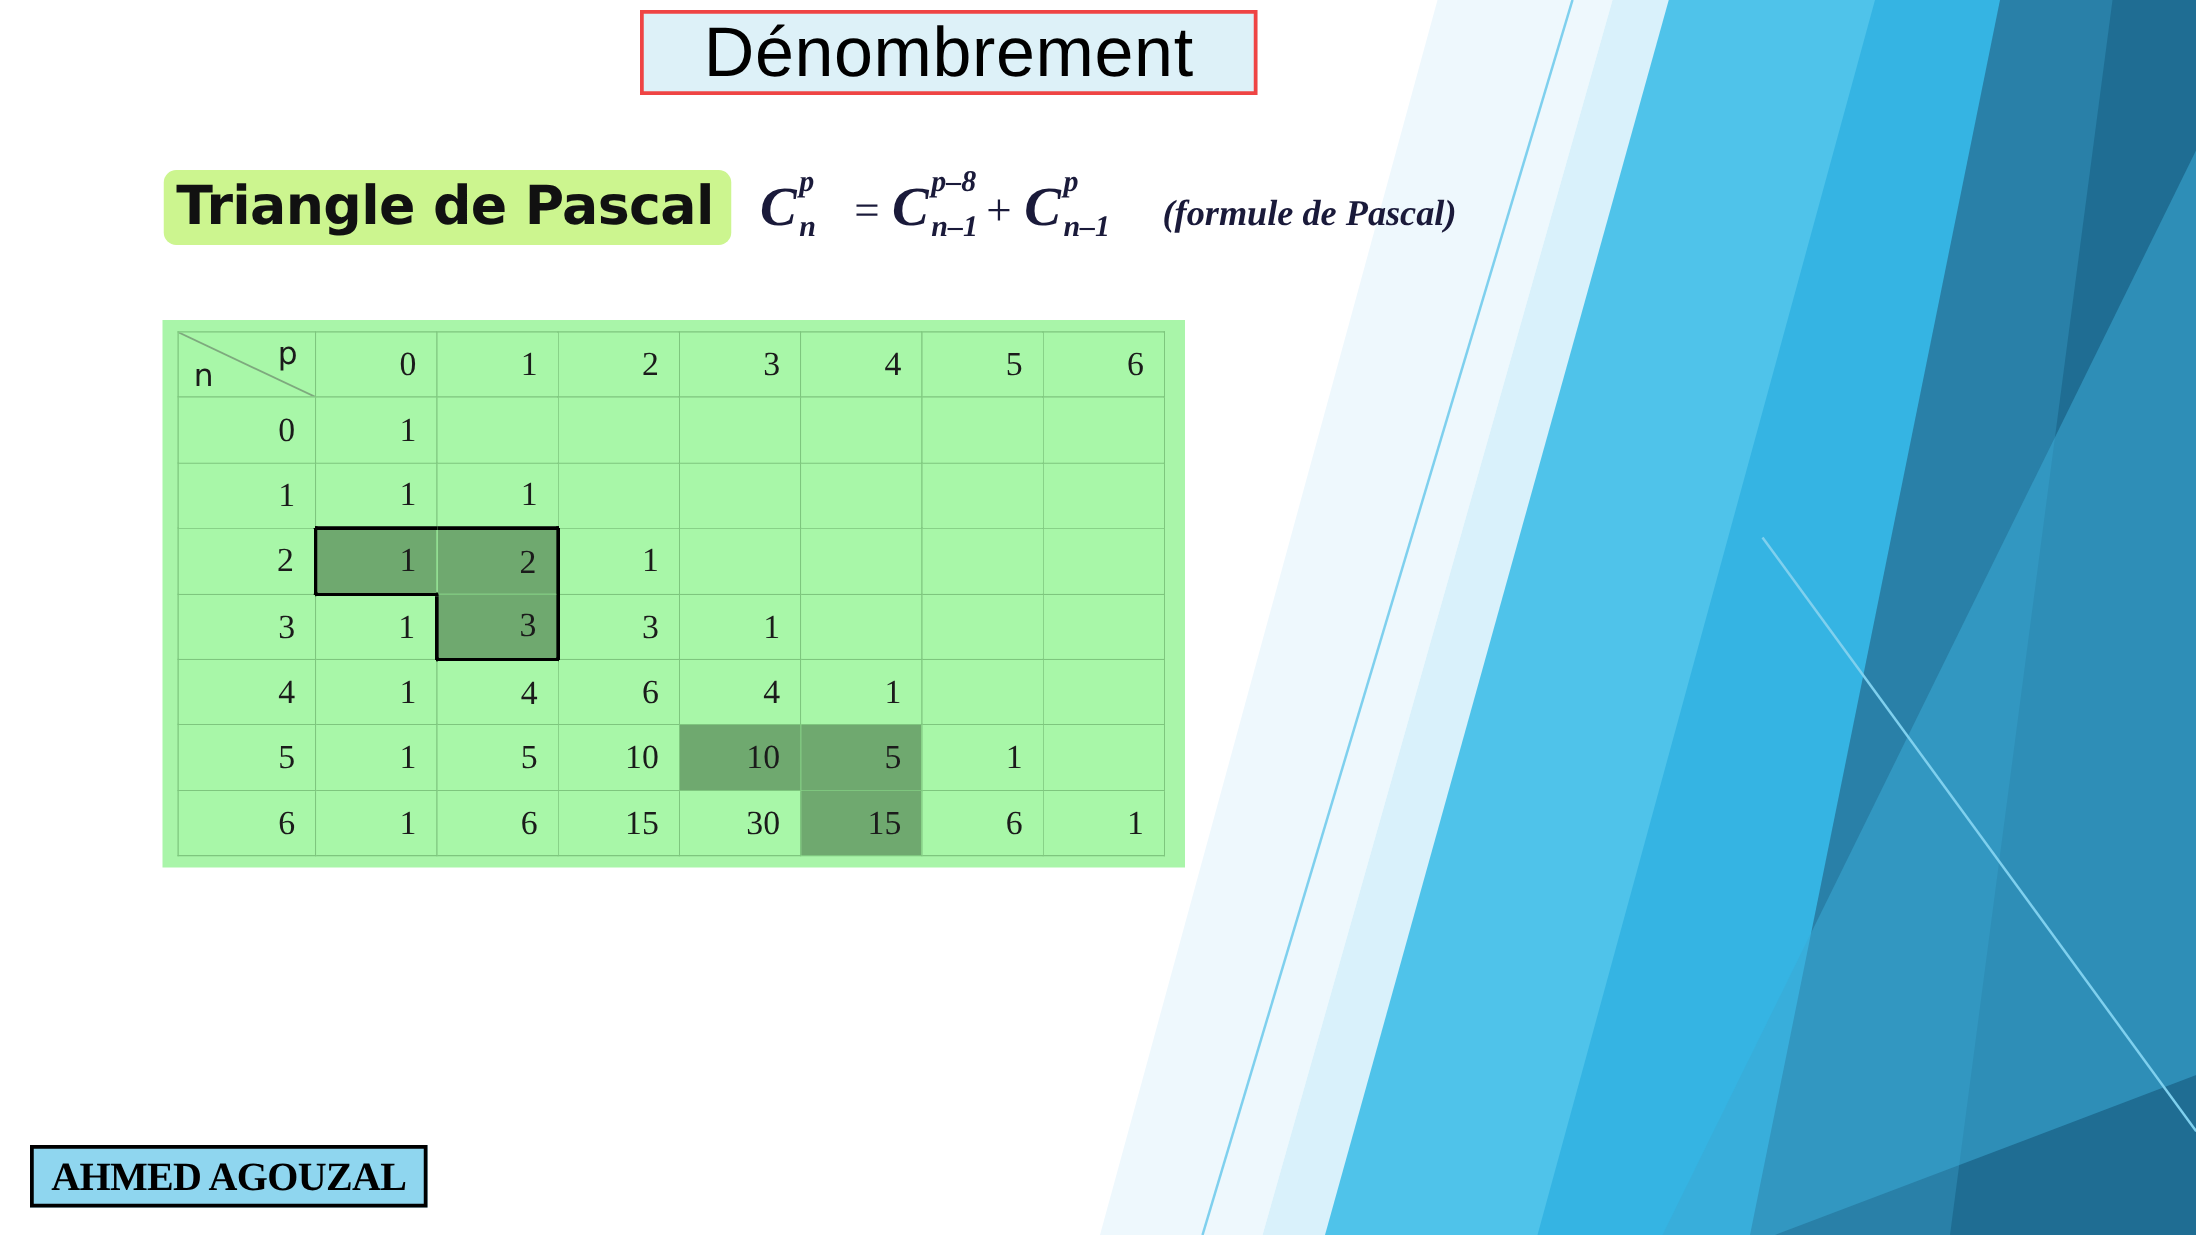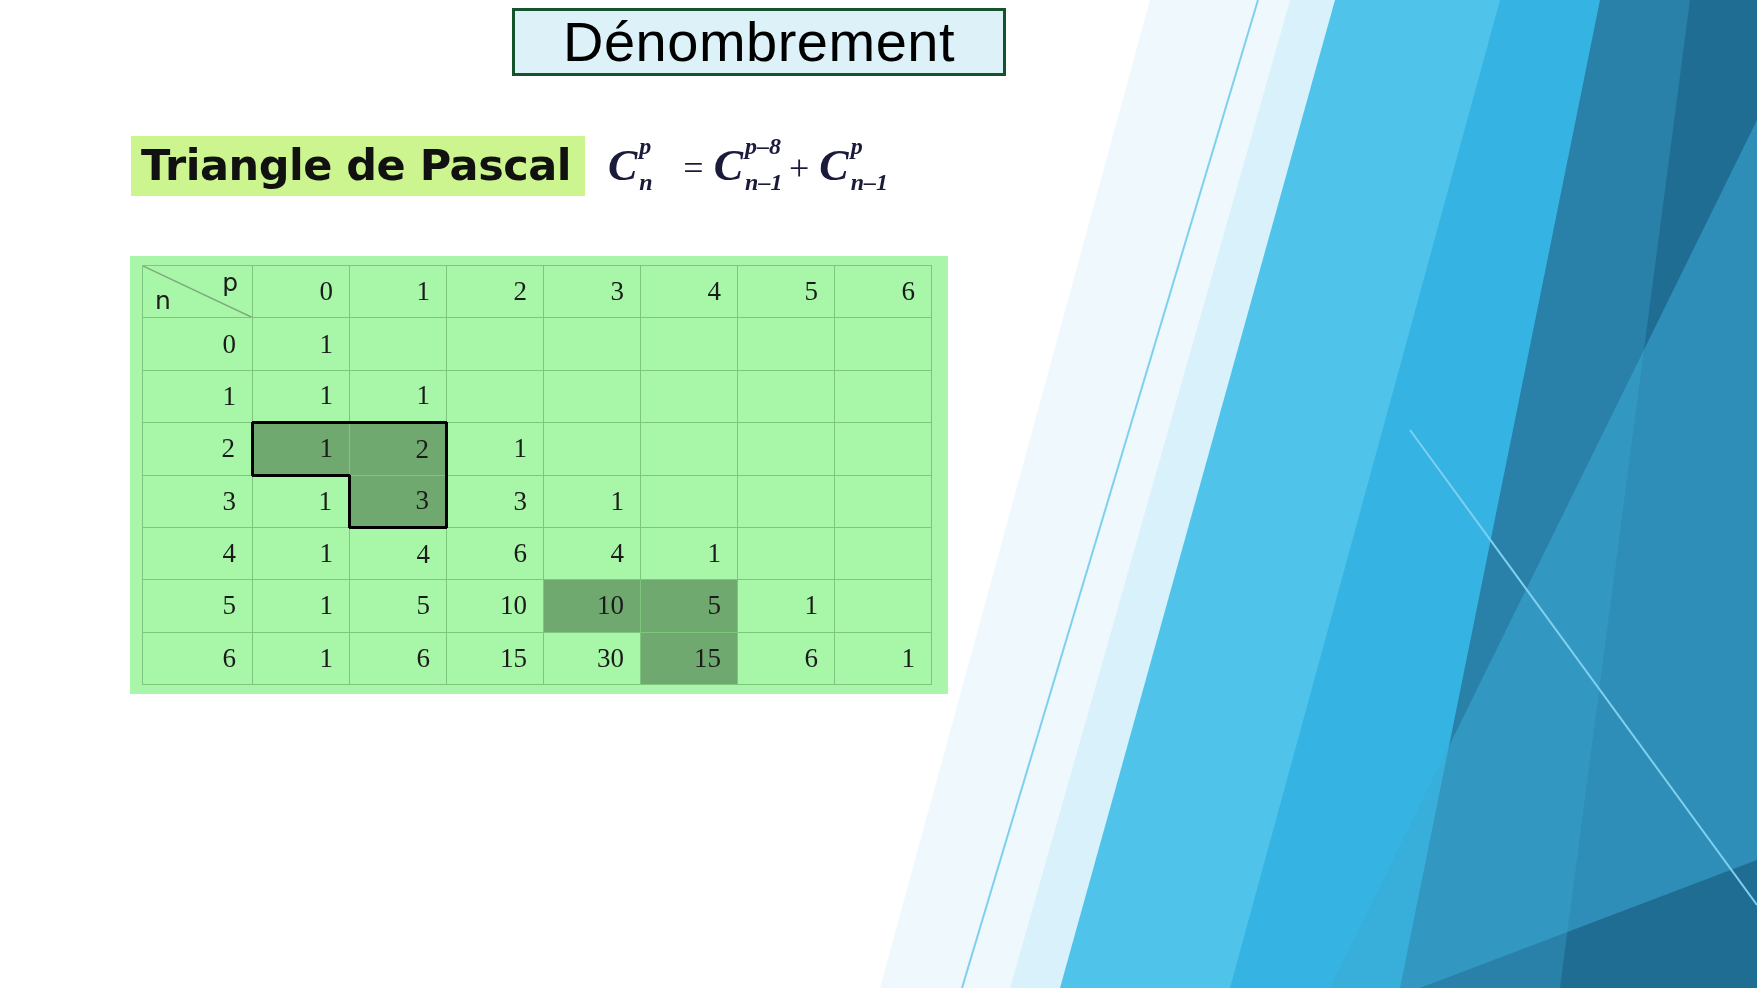--- a/index.html
+++ b/index.html
@@ -28,21 +28,21 @@
   }
 
   
   #title-box {
     position: absolute;
     left: 512px;
     top: 8px;
     width: 494px;
     height: 68px;
     background: #ddf1f8;
-    border: 3px solid #14532d;
+    border: 3px solid #ef4444;
     box-sizing: border-box;
     display: flex;
     align-items: center;
     justify-content: center;
   }
   #title-text {
     font-family: "Liberation Sans", sans-serif;
     font-size: 56px;
     line-height: 1;
     color: #000000;
@@ -51,20 +51,21 @@
     white-space: nowrap;
   }
 
   
   #subtitle-box {
     position: absolute;
     left: 131px;
     top: 136px;
     background: #ccf58f;
     padding: 6px 14px 8px 10px;
+    border-radius: 10px;
   }
   #subtitle-text {
     font-family: "DejaVu Sans", sans-serif;
     font-size: 43px;
     font-weight: 700;
     color: #111111;
     line-height: 1.08;
     white-space: nowrap;
     letter-spacing: -0.5px;
   }
@@ -265,20 +266,21 @@
       <span class="sup">p–8</span>
       <span class="sub">n–1</span>
     </span>
     <span class="op">+</span>
     <span class="term narrow">
       <span class="base">C</span>
       <span class="sup">p</span>
       <span class="sub">n–1</span>
     </span>
   </div>
+  <div id="formula-note">(formule de Pascal)</div>
 
   <div id="table-panel">
     <table id="pascal-table">
       <tbody id="pascal-body">
           <tr>
             <td class="corner">
               <span class="corner-inner">
                 <svg class="corner-diag" viewBox="0 0 110 52" preserveAspectRatio="none">
                   <line x1="0" y1="0" x2="110" y2="52" stroke="#7ea97e" stroke-width="1.5"></line>
                 </svg>
@@ -361,14 +363,17 @@
             <td>15</td>
             <td>30</td>
             <td class="hl">15</td>
             <td>6</td>
             <td>1</td>
           </tr>
         </tbody>
     </table>
   </div>
 
+  <div id="author-box">
+    <span id="author-text">AHMED AGOUZAL</span>
+  </div>
 
 </div>
 
 </body></html>

